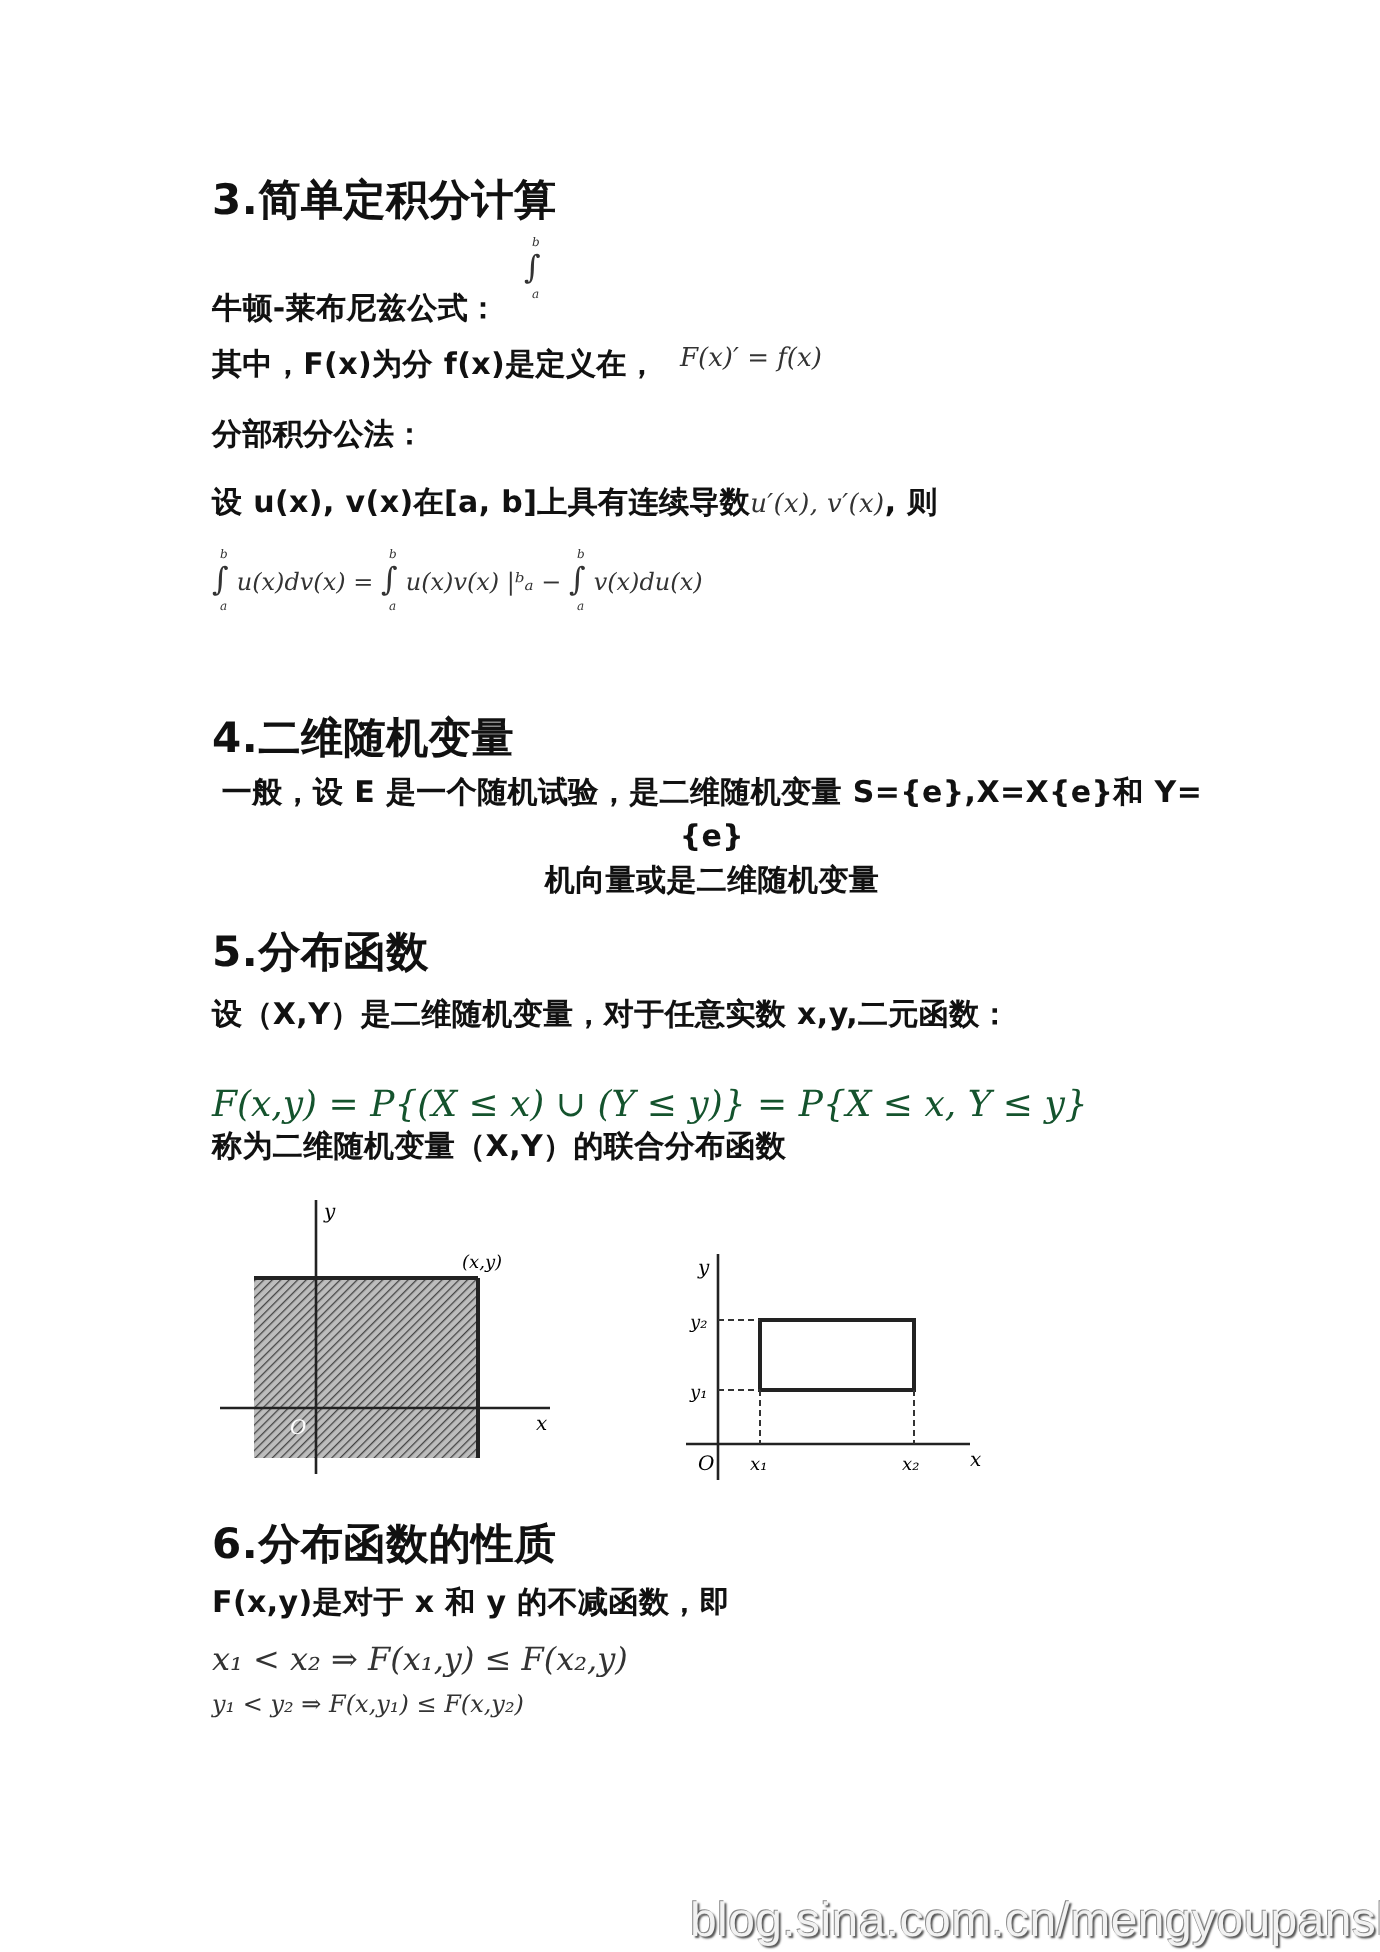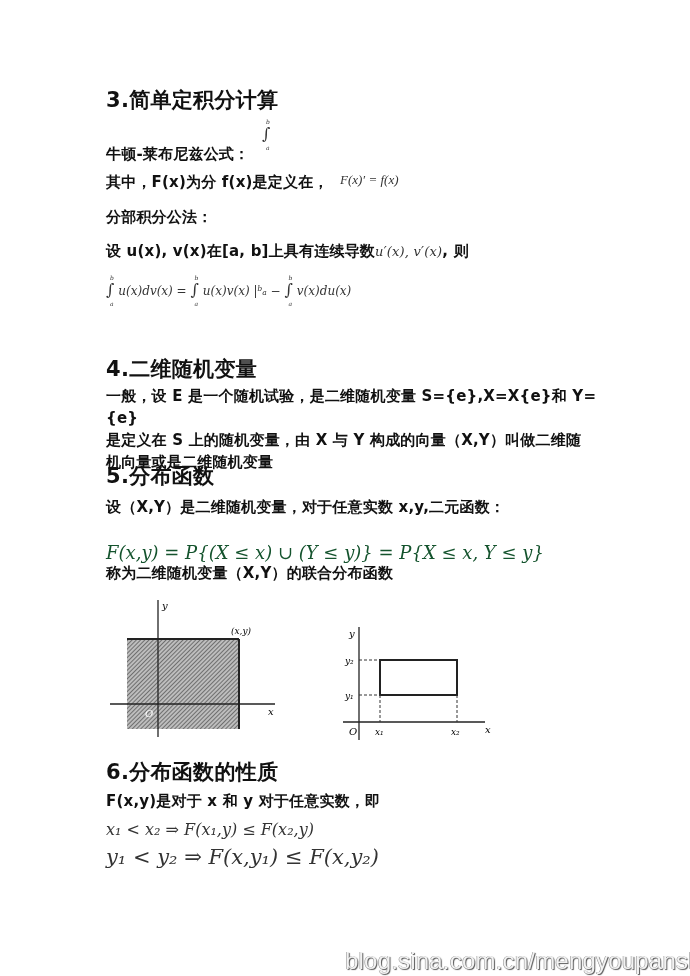--- a/index.html
+++ b/index.html
@@ -1,19 +1,19 @@
 <!DOCTYPE html>
 <html><head>
 <meta charset="utf-8">
 <style>
   html, body { margin: 0; padding: 0; background: #ffffff; }
   body { width: 690px; height: 976px; position: relative; overflow: hidden; color: #111; font-family: "DejaVu Sans", sans-serif; }
   .abs { position: absolute; }
   .h { font-weight: bold; font-size: 21px; letter-spacing: 0.3px; }
-  .p { font-weight: bold; font-size: 15px; letter-spacing: 0.2px; line-height: 22px; }
+  .p { font-weight: bold; font-size: 15px; letter-spacing: 0.2px; line-height: 22px; text-align: center; }
   .math { font-family: "DejaVu Serif", serif; font-style: italic; color: #333; font-weight: normal; }
   .math-sm { font-size: 12px; }
   .math-md { font-size: 13px; }
   .math-lg { font-size: 18px; }
   .int { position: relative; display: inline-block; font-style: normal; font-size: 16px; margin-right: 4px; }
   .lim { position: absolute; font-size: 6px; font-style: italic; left: 4px; }
   .lim.up { top: -6px; } .lim.dn { bottom: -8px; }
   .watermark { font-family: "Liberation Sans", sans-serif; font-size: 24px; color: #f2f2f2; text-shadow: 1px 1px 1px #555, -0.5px -0.5px 0 #888; letter-spacing: 0.2px; }
   svg text { font-family: "DejaVu Serif", serif; font-style: italic; }
 </style>
@@ -21,38 +21,37 @@
 <body>
 
 <div class="abs h" style="left:106px; top:86px;">3.简单定积分计算</div>
 
 <div class="abs math math-md" style="left:262px; top:124px;">
   <span class="int">∫<span class="lim up">b</span><span class="lim dn">a</span></span>
 </div>
 <div class="abs p" style="left:106px; top:143px;">牛顿-莱布尼兹公式：</div>
 
 <div class="abs p" style="left:106px; top:171px;">其中，F(x)为分 f(x)是定义在，</div>
-<div class="abs math math-md" style="left:340px; top:172px;font-family:Liberation Serif, serif;">F(x)′ = f(x)</div>
+<div class="abs math math-md" style="left:340px; top:172px;">F(x)′ = f(x)</div>
 
 <div class="abs p" style="left:106px; top:206px;">分部积分公法：</div>
 
 <div class="abs p" style="left:106px; top:240px;">
   <span>设 u(x), v(x)在[a, b]上具有连续导数</span><span class="math math-md">u′(x), v′(x)</span><span>, 则</span>
 </div>
 
 <div class="abs math math-sm" style="left:106px; top:280px;">
   <span class="int">∫<span class="lim up">b</span><span class="lim dn">a</span></span><span>u(x)dv(x) =</span>
   <span class="int">∫<span class="lim up">b</span><span class="lim dn">a</span></span><span>u(x)v(x) |ᵇₐ −</span>
   <span class="int">∫<span class="lim up">b</span><span class="lim dn">a</span></span><span>v(x)du(x)</span>
 </div>
 
 <div class="abs h" style="left:106px; top:355px;">4.二维随机变量</div>
 <div class="abs p" style="left:106px; top:385px; width:500px;">
   <div>一般，设 E 是一个随机试验，是二维随机变量 S={e},X=X{e}和 Y={e}</div>
-  <div>是定义在 S 上的随机变量，由 X 与 Y 构成的向量（X,Y）叫做二维随</div>
   <div>机向量或是二维随机变量</div>
 </div>
 
 <div class="abs h" style="left:106px; top:462px;">5.分布函数</div>
 <div class="abs p" style="left:106px; top:496px;">设（X,Y）是二维随机变量，对于任意实数 x,y,二元函数：</div>
 <div class="abs math math-lg" style="left:106px; top:524px; color:#14532d;margin-top:18px;">F(x,y) = P{(X ≤ x) ∪ (Y ≤ y)} = P{X ≤ x, Y ≤ y}</div>
 <div class="abs p" style="left:106px; top:562px;">称为二维随机变量（X,Y）的联合分布函数</div>
 
 <svg class="abs" style="left:100px; top:595px;" width="190" height="145">
   <defs>
@@ -83,17 +82,17 @@
   <text x="14" y="22" font-size="10">y</text>
   <text x="150" y="118" font-size="10">x</text>
   <text x="14" y="120" font-size="10">O</text>
   <text x="10" y="49" font-size="9">y₂</text>
   <text x="10" y="84" font-size="9">y₁</text>
   <text x="40" y="120" font-size="9">x₁</text>
   <text x="116" y="120" font-size="9">x₂</text>
 </svg>
 
 <div class="abs h" style="left:106px; top:758px;">6.分布函数的性质</div>
-<div class="abs p" style="left:106px; top:790px;">F(x,y)是对于 x 和 y 对于任意实数，即</div>
+<div class="abs p" style="left:106px; top:790px;">F(x,y)是对于 x 和 y 的不减函数，即</div>
 <div class="abs math" style="left:106px; top:820px; font-size:16px;">x₁ &lt; x₂ ⇒ F(x₁,y) ≤ F(x₂,y)</div>
-<div class="abs math" style="left:106px; top:845px; font-size:21px;">y₁ &lt; y₂ ⇒ F(x,y₁) ≤ F(x,y₂)</div>
+<div class="abs math" style="left:106px; top:845px; font-size:12px;">y₁ &lt; y₂ ⇒ F(x,y₁) ≤ F(x,y₂)</div>
 
 <div class="abs watermark" style="left:345px; top:947px;">blog.sina.com.cn/mengyoupanshan</div>
 
 </body></html>

